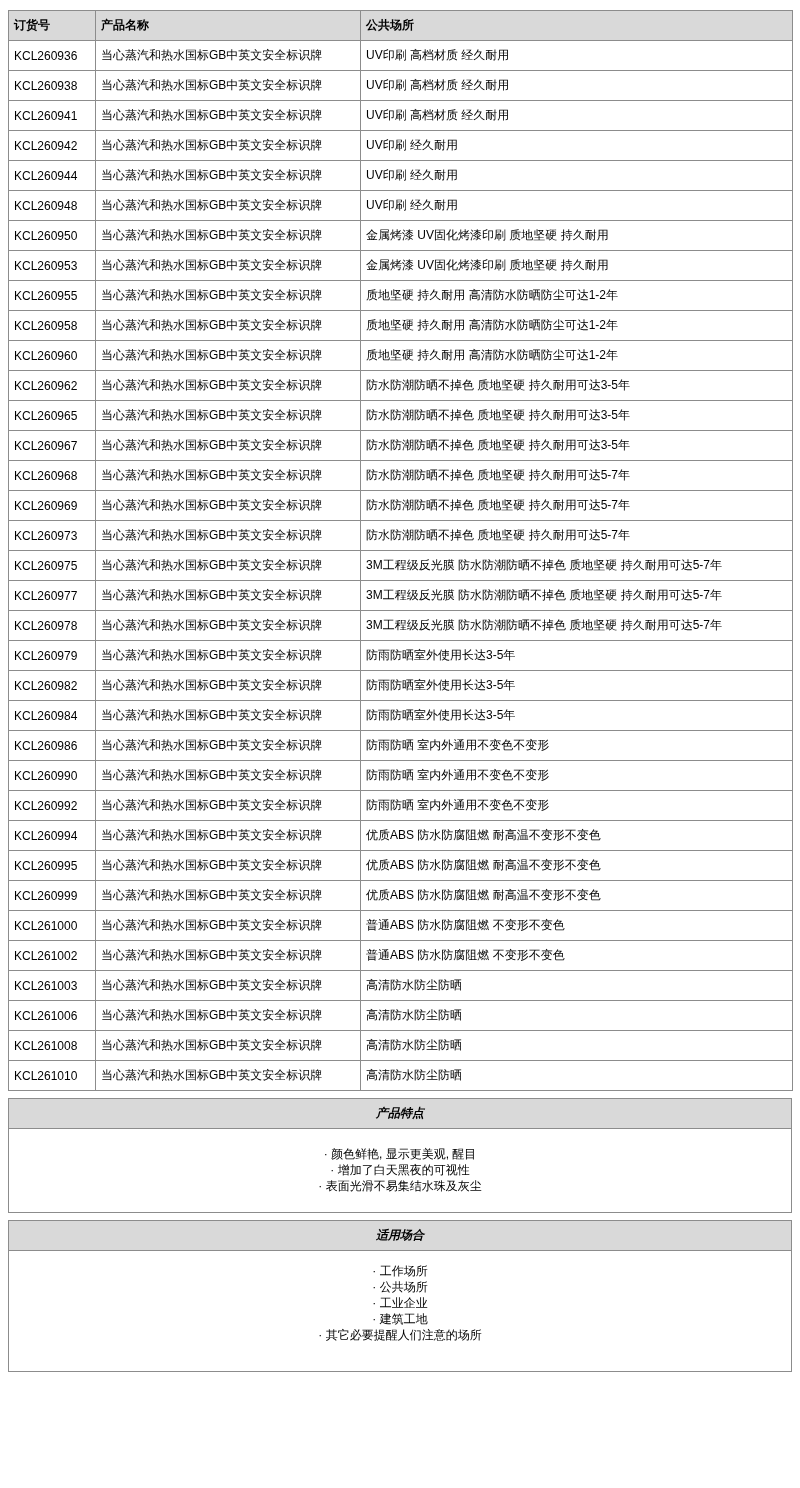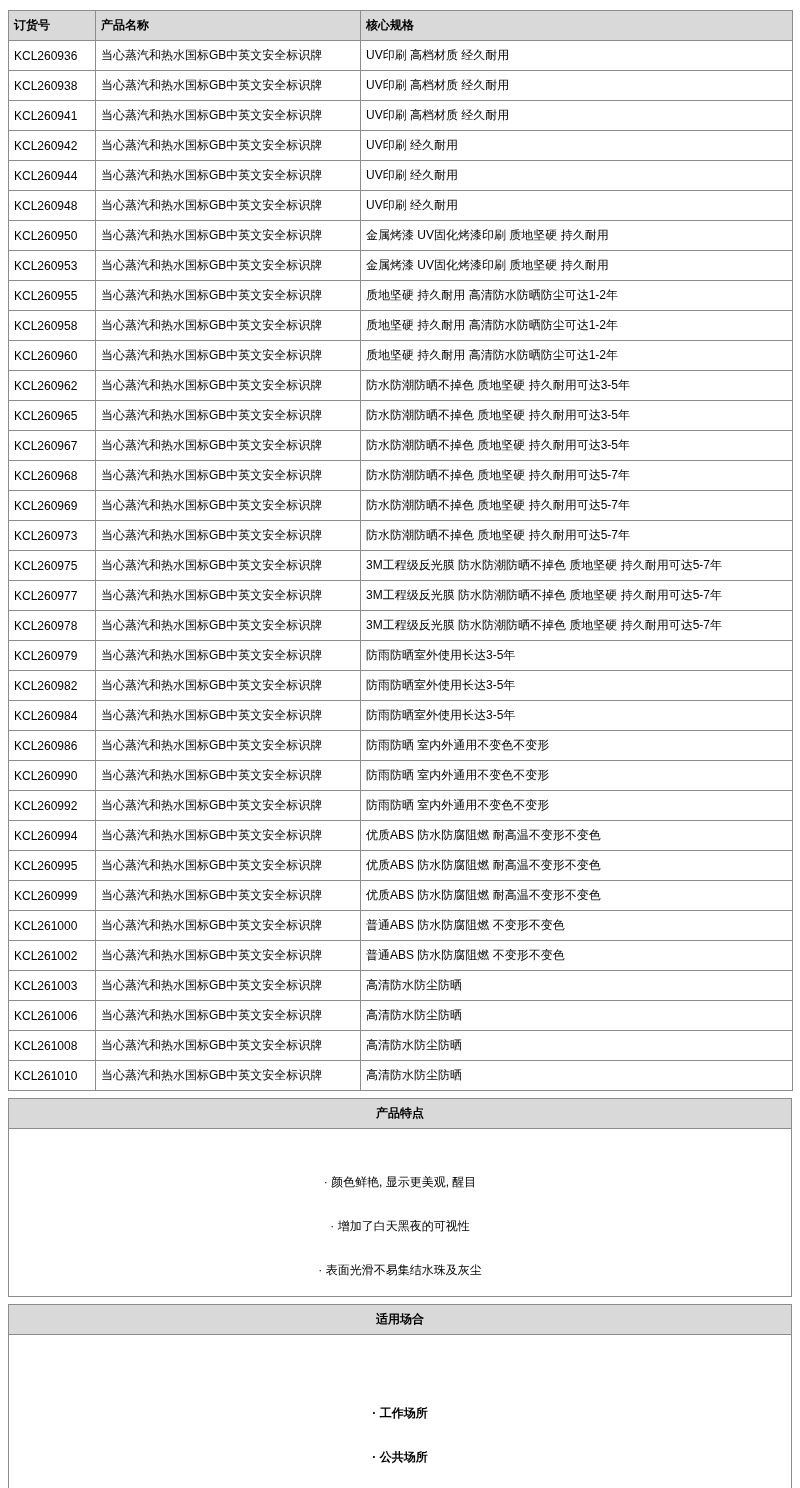--- a/index.html
+++ b/index.html
@@ -48,51 +48,51 @@
     width: 784px;
     margin-top: 7px;
   }
   .section-bar {
     background: var(--header-bg);
     border: 1px solid var(--border-color);
     font-size: 12px;
     font-weight: bold;
     text-align: center;
     padding: 6px 12px;
+    font-style: italic;
   }
   .section-box {
     border: 1px solid var(--border-color);
     border-top: none;
     text-align: center;
     font-size: 12px;
     line-height: 16px;
   }
   .section-box.features { padding: 17px 0 18px 0; }
-  .section-box.occasions { padding: 42px 0 28px 0; font-weight: bold; }
+  .section-box.occasions { padding: 12px 0 28px 0; }
   .bullet-line {
     white-space: pre;
-    margin-top: 28px;
   }
 </style>
 </head>
 <body>
 
 <div class="sheet">
 
   <table class="product-table">
     <colgroup>
       <col class="c-sku">
       <col class="c-name">
       <col class="c-spec">
     </colgroup>
     <thead>
       <tr>
         <th>订货号</th>
         <th>产品名称</th>
-        <th>核心规格</th>
+        <th>公共场所</th>
       </tr>
     </thead>
     <tbody>
     <tr>
       <td>KCL260936</td>
       <td>当心蒸汽和热水国标GB中英文安全标识牌</td>
       <td>UV印刷 高档材质 经久耐用</td>
     </tr>
 
     <tr>

